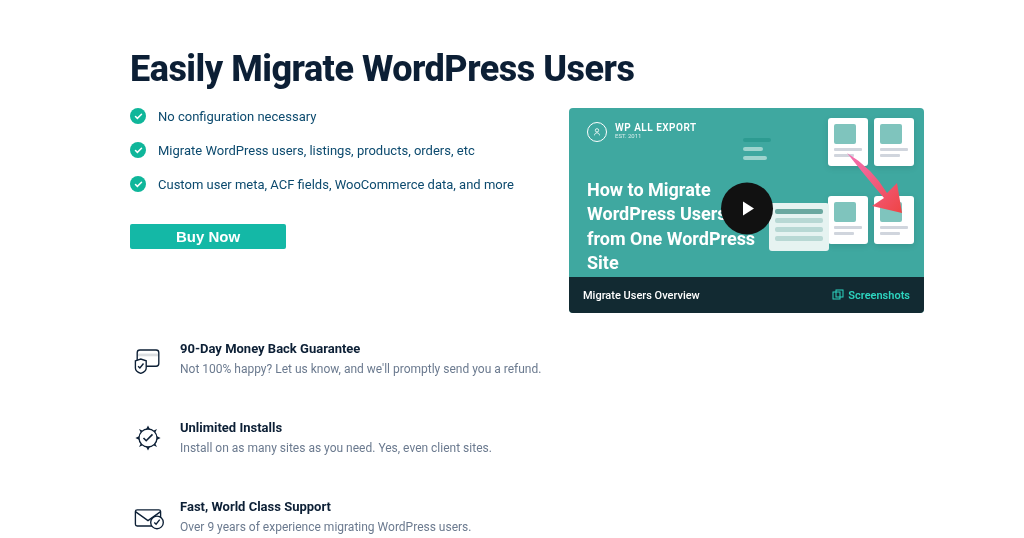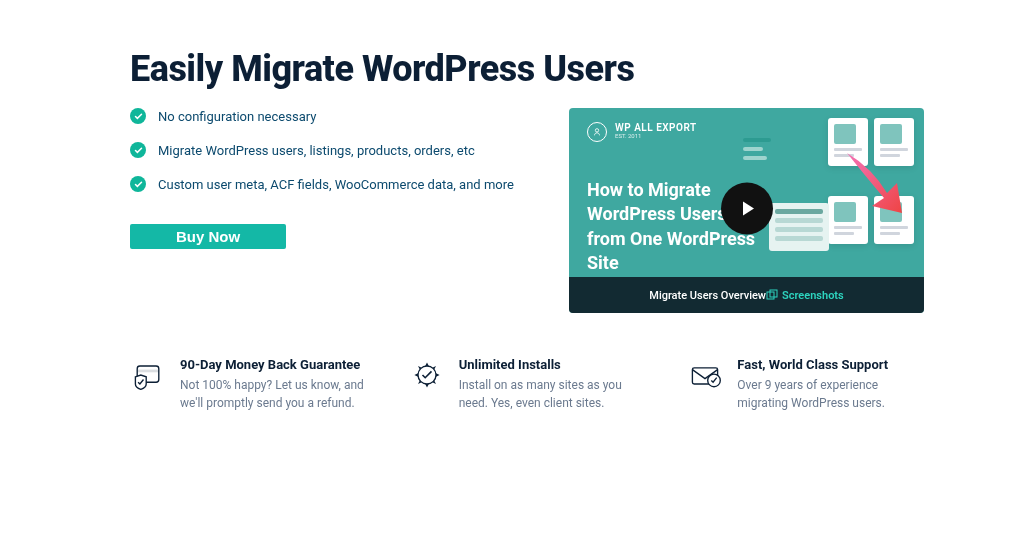--- a/index.html
+++ b/index.html
@@ -26,24 +26,24 @@
 .illus { position: absolute; right: 0; top: 10px; width: 175px; height: 155px; }
 .card { position: absolute; background: #fff; border-radius: 3px; padding: 6px; box-shadow: 0 2px 6px rgba(0,0,0,0.1); }
 .card .shirt { width: 22px; height: 20px; background: #7fc4bd; border-radius: 2px; margin-bottom: 4px; }
 .card .line { height: 3px; background: #d0d5dd; border-radius: 1px; margin-bottom: 3px; }
 .mini-bars { position: absolute; left: -6px; top: 20px; }
 .mini-bars .b { height: 4px; background: #2d9b91; border-radius: 2px; margin-bottom: 5px; }
 .mini-list { position: absolute; left: 20px; top: 85px; background: #e6f3f1; border-radius: 3px; width: 60px; padding: 6px; }
 .mini-list .r { height: 5px; background: #b8d8d4; border-radius: 2px; margin-bottom: 4px; }
 .mini-list .r.dark { background: #6ba8a0; }
 .arrow { position: absolute; right: 12px; top: 30px; width: 70px; height: 70px; }
-.video-bar { position: absolute; bottom: 0; left: 0; right: 0; background: rgba(10,20,30,0.85); height: 36px; display: flex; align-items: center; justify-content: center; padding: 0 14px; }
+.video-bar { position: absolute; bottom: 0; left: 0; right: 0; background: rgba(10,20,30,0.85); height: 36px; display: flex; align-items: center; justify-content: space-between; padding: 0 14px; }
 .video-bar-title { color: #fff; font-size: 11px; font-weight: 500; }
 .screenshots-link { color: #2dd4bf; font-size: 11px; font-weight: 600; display: flex; align-items: center; gap: 4px; cursor: pointer; }
-.benefits { display: flex; gap: 42px; margin-top: 44px; }
+.benefits { display: flex; gap: 42px; margin-top: 28px; flex-direction: column; }
 .benefit { display: flex; gap: 14px; flex: 1; }
 .benefit-icon { width: 36px; height: 36px; flex-shrink: 0; display: flex; align-items: center; justify-content: center; }
 .benefit-title { font-size: 13px; font-weight: 700; color: #0c1f35; margin-bottom: 4px; }
 .benefit-desc { font-size: 12px; color: #6b7a8f; line-height: 1.5; }
 </style>
 </head>
 <body>
 
 <div class="container">
   <h1 class="title">Easily Migrate WordPress Users</h1>

